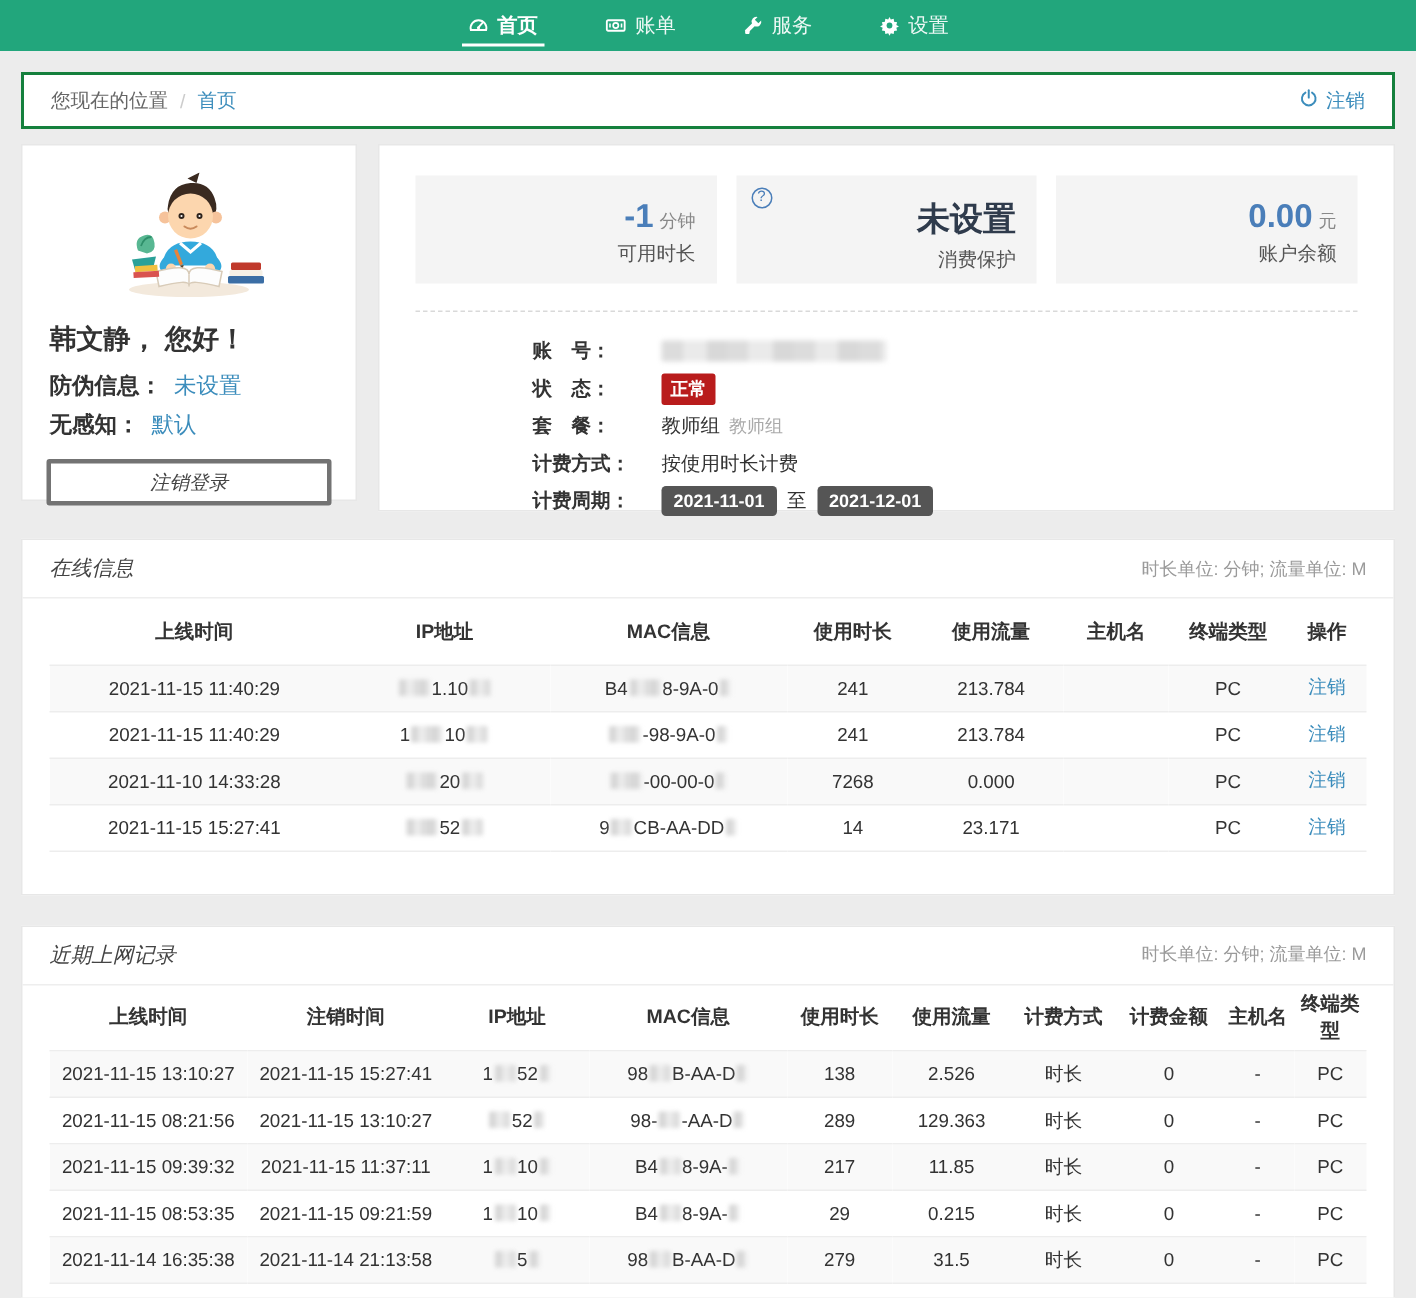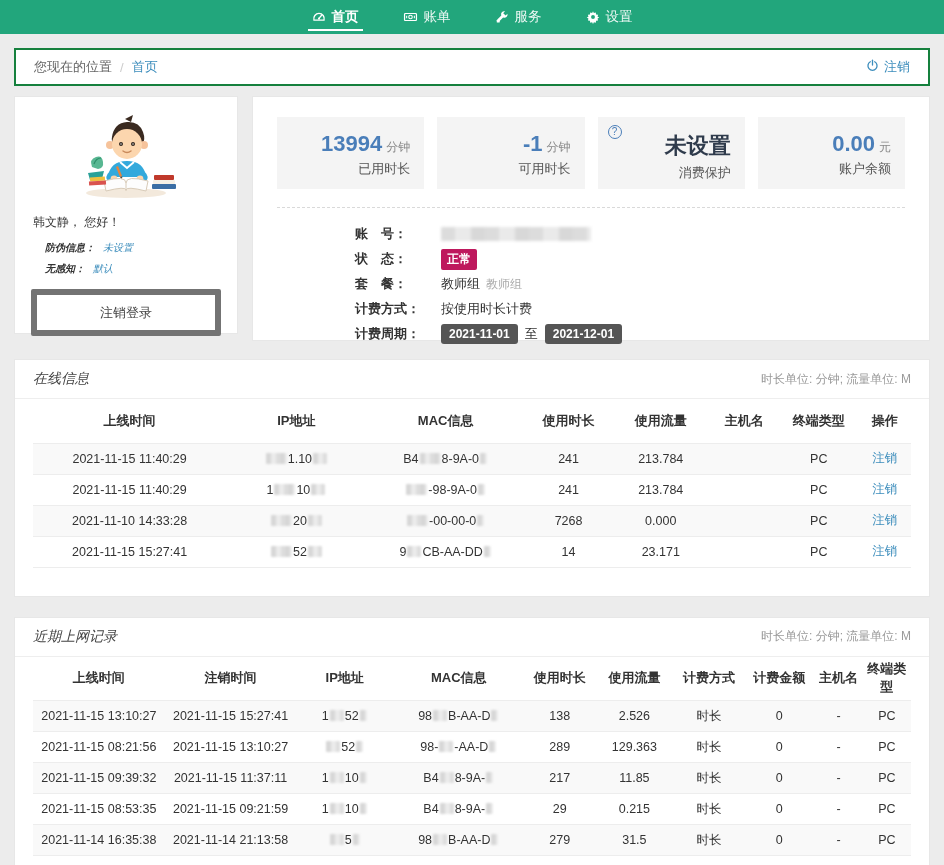--- a/index.html
+++ b/index.html
@@ -26,41 +26,41 @@
   .bc-sep { color:#ccc; }
   .bc-current { color:#3c8dbc; }
   .top-logout { color:#3c8dbc; display:flex; align-items:center; gap:5px; font-size:13px; cursor:pointer; }
 
   
   .main-row { display:flex; gap:14px; margin:0 14px; }
   .card { background:#fff; border:1px solid #e7e7e7; }
 
   .profile-card { width:224px; height:238px; padding:14px 16px; }
   .avatar-wrap { text-align:center; margin-top:4px; }
-  .greeting { font-size:12px; color:#333; margin:10px 0 10px 2px; }
-  .p-row { margin:7px 0 0 14px; font-size:10px;font-style:italic; }
+  .greeting { font-size:18px; color:#333; margin:10px 0 10px 2px;font-weight:bold; }
+  .p-row { margin:7px 0 0 2px; font-size:15px; }
   .p-label { font-weight:bold; color:#333; }
   .p-link { color:#3c8dbc; margin-left:8px; }
-  .logout-btn { display:block; width:100%; margin-top:13px; height:47px; background:#fff;
-                border:6px solid #737373; border-radius:2px; color:#444; font-size:13px; cursor:pointer;
-                font-family:inherit; }
+  .logout-btn { display:block; width:100%; margin-top:13px; height:31px; background:#fff;
+                border:3px solid #737373; border-radius:2px; color:#444; font-size:13px; cursor:pointer;
+                font-family:inherit;font-style:italic; }
 
   .overview-card { flex:1; height:245px; padding:20px 24px 0; }
   .stats-row { display:flex; gap:13px; }
   .stat { flex:1; height:72px; background:#f4f4f4; position:relative; padding:14px 14px 0; text-align:right; }
   .stat-value { font-size:22px; font-weight:bold; }
   .stat-unit { font-size:12px; color:#888; margin-left:4px; }
   .stat-label { font-size:13px; color:#555; margin-top:3px; }
   .q-icon { position:absolute; left:10px; top:8px; width:14px; height:14px; border:1px solid #4a7eb9;
             border-radius:50%; color:#4a7eb9; font-size:10px; line-height:12px; text-align:center; display:block; }
   .divider { border-top:1px dashed #d9d9d9; margin-top:18px; }
   .acct-block { margin:14px 0 0 78px; }
   .acct-row { display:flex; align-items:center; height:24px; margin-bottom:1px; }
   .acct-label { font-weight:bold; color:#333; width:86px; font-size:13px; }
-  .badge-ok { background:#be185d; color:#fff; font-size:12px; padding:2px 6px; border-radius:2px; font-weight:bold; }
+  .badge-ok { background:#b91c1c; color:#fff; font-size:12px; padding:2px 6px; border-radius:2px; font-weight:bold; }
   .badge-date { background:#555; color:#fff; font-size:12px; padding:3px 8px; border-radius:3px; font-weight:bold; }
   .plan-sub { color:#aaa; font-size:12px; margin-left:6px; }
   .period-join { margin:0 7px; color:#333; }
 
   
   .section { margin:18px 14px 0; background:#fff; border:1px solid #e7e7e7; }
   .section.second { margin-top:20px; }
   .sec-head { display:flex; justify-content:space-between; align-items:center; padding:10px 18px;
               border-bottom:1px solid #eee; }
   .sec-title { font-size:14px; color:#444;font-style:italic; }
@@ -190,24 +190,20 @@
     <div id="profile-rows">
         <div class="p-row"><span class="p-label">防伪信息：</span><a class="p-link">未设置</a></div>
         <div class="p-row"><span class="p-label">无感知：</span><a class="p-link">默认</a></div>
       </div>
     <button class="logout-btn">注销登录</button>
   </div>
 
   <div class="card overview-card">
     <div class="stats-row" id="stats-row">
         <div class="stat">
-          <div><span class="stat-value" style="color: rgb(74, 126, 185);">13994</span><span class="stat-unit">分钟</span></div>
-          <div class="stat-label">已用时长</div>
-        </div>
-        <div class="stat">
           <div><span class="stat-value" style="color: rgb(74, 126, 185);">-1</span><span class="stat-unit">分钟</span></div>
           <div class="stat-label">可用时长</div>
         </div>
         <div class="stat">
           <span class="q-icon">?</span>
           <div><span class="stat-value" style="color: rgb(47, 59, 76);">未设置</span></div>
           <div class="stat-label">消费保护</div>
         </div>
         <div class="stat">
           <div><span class="stat-value" style="color: rgb(74, 126, 185);">0.00</span><span class="stat-unit">元</span></div>

